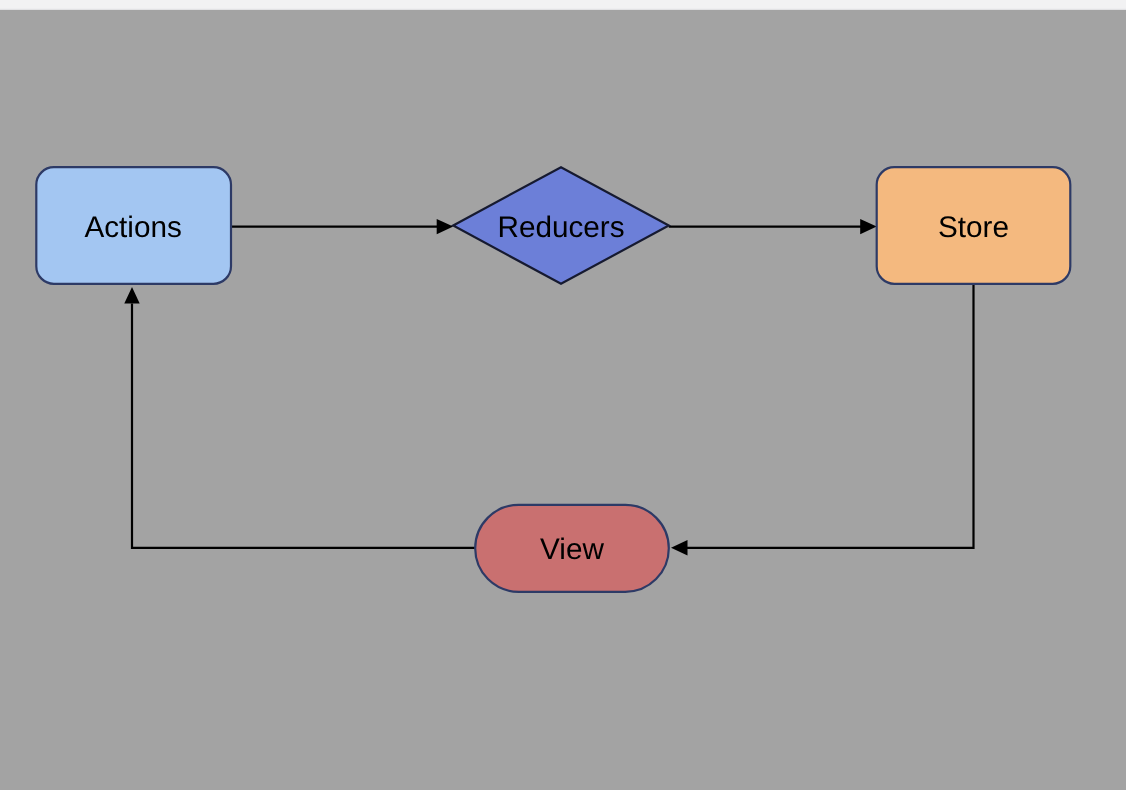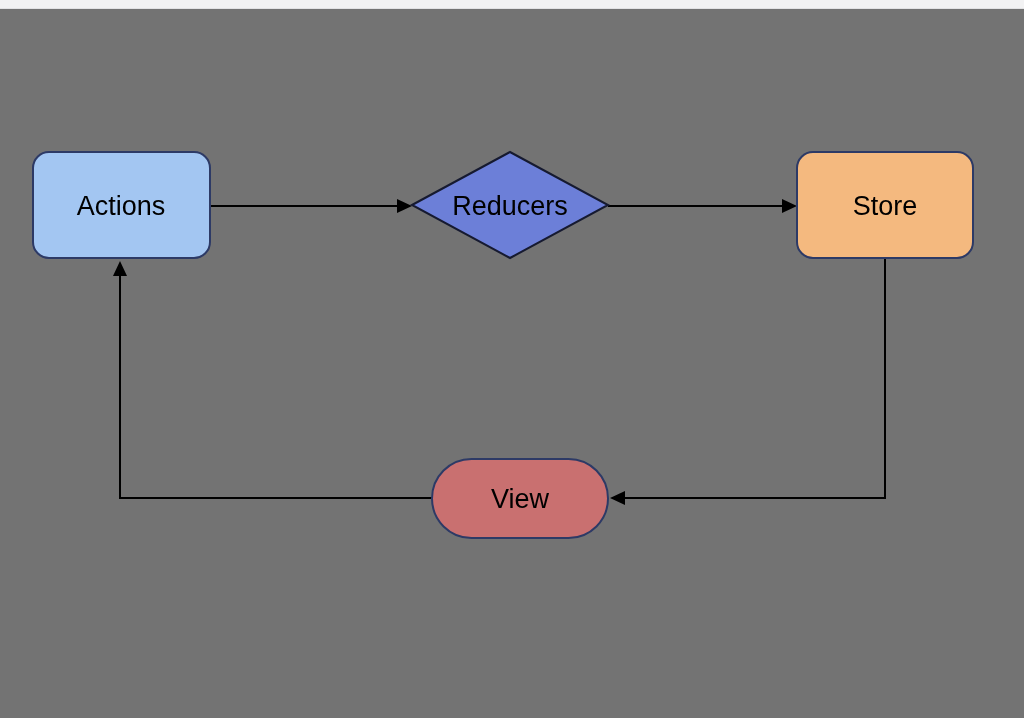--- a/index.html
+++ b/index.html
@@ -8,21 +8,21 @@
     width: 1024px;
     height: 718px;
     background: #ffffff;
     overflow: hidden;
     font-family: "Liberation Sans", sans-serif;
   }
   .canvas {
     position: relative;
     width: 1024px;
     height: 718px;
-    background: #737373;
+    background: #a3a3a3;
   }
   .chrome-strip {
     position: absolute;
     top: 0; left: 0;
     width: 1024px;
     height: 8px;
     background: #f2f2f3;
     border-bottom: 1px solid #e2e2e4;
   }
   svg.diagram {

